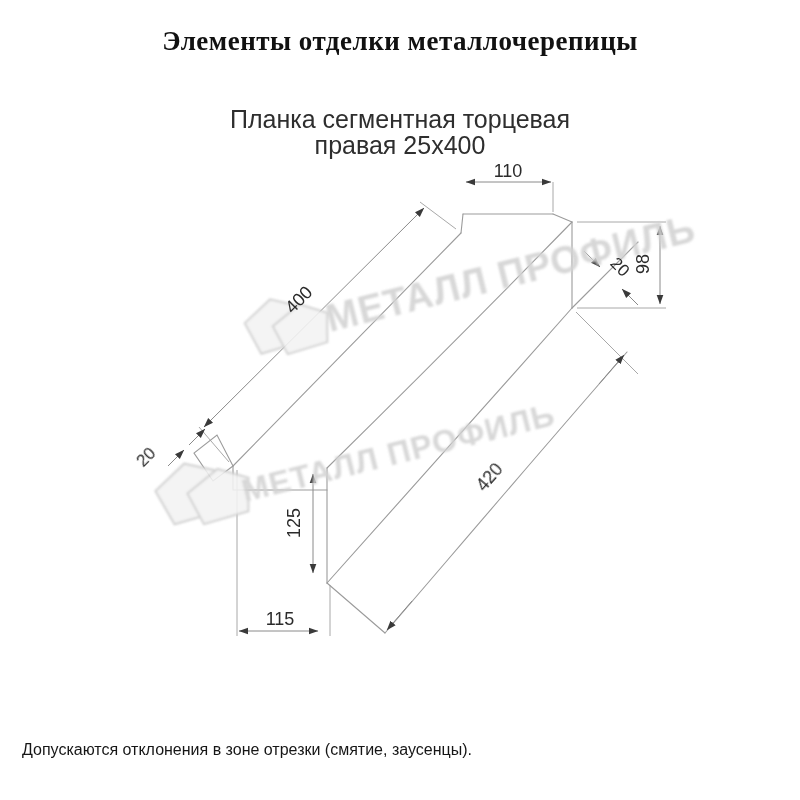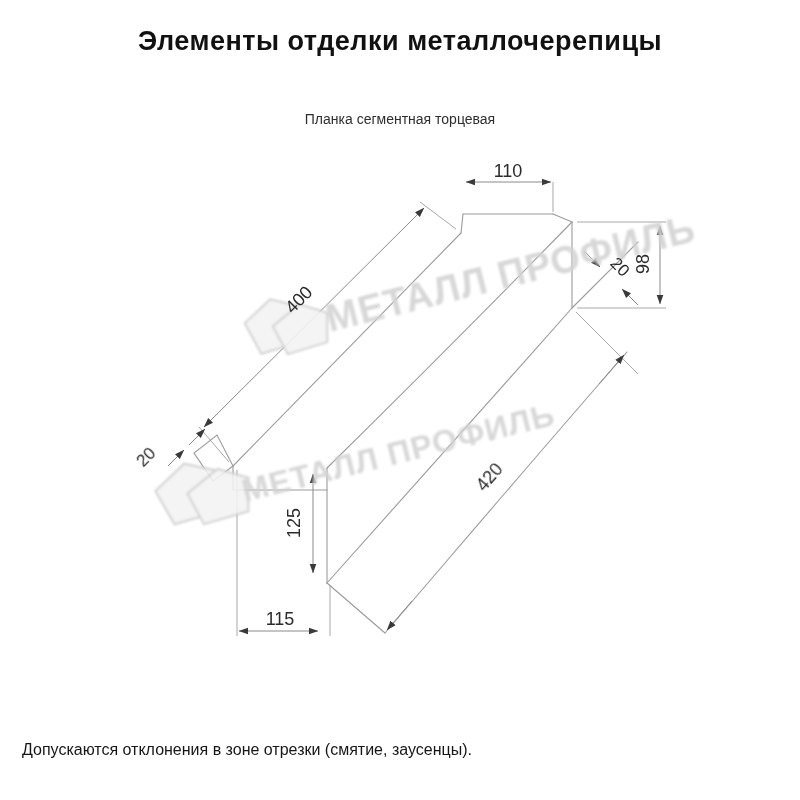--- a/index.html
+++ b/index.html
@@ -4,24 +4,25 @@
 <style>
   html,body{margin:0;padding:0;}
   body{
     width:800px;height:800px;background:#ffffff;position:relative;overflow:hidden;
     font-family:"Liberation Sans", sans-serif;
   }
   .page-title{
     position:absolute;top:26px;left:0;width:800px;margin:0;
     text-align:center;font-size:27px;font-weight:bold;color:#111111;
     letter-spacing:0.5px;
+    font-family:Liberation Serif, serif;
   }
   .subtitle{
     position:absolute;top:106px;left:0;width:800px;text-align:center;
-    font-size:14px;font-weight:400;color:#2e2e2e;line-height:26px;
+    font-size:25px;font-weight:400;color:#2e2e2e;line-height:26px;
   }
   .drawing-svg{position:absolute;left:0;top:0;}
   .pl{stroke:#9b9b9b;stroke-width:1.1;fill:none;stroke-linecap:round;}
   .xl{stroke:#9e9e9e;stroke-width:0.9;fill:none;}
   .dl{stroke:#8a8a8a;stroke-width:1;fill:none;}
   .dt{fill:#2b2b2b;font-size:18px;font-family:"Liberation Sans",sans-serif;}
   .dts{fill:#2b2b2b;font-size:17px;font-family:"Liberation Sans",sans-serif;}
   .wm-text{
     fill:#d2d2d2;font-weight:bold;font-family:"Liberation Sans",sans-serif;
     letter-spacing:1px;
@@ -32,20 +33,21 @@
     font-size:16px;color:#161616;line-height:23px;
   }
 </style>
 </head>
 <body>
 
 <h1 class="page-title">Элементы отделки металлочерепицы</h1>
 
 <div class="subtitle">
   <div>Планка сегментная торцевая</div>
+  <div>правая 25x400</div>
 </div>
 
 <svg class="drawing-svg" width="800" height="800" viewBox="0 0 800 800">
   <defs>
     <marker id="arr" viewBox="0 0 10 10" refX="9.3" refY="5" markerWidth="10" markerHeight="10" orient="auto-start-reverse">
       <path d="M0,1.6 L9.6,5 L0,8.4 Z" fill="#3a3a3a"></path>
     </marker>
     <filter id="wmblur" x="-20%" y="-20%" width="140%" height="140%">
       <feGaussianBlur stdDeviation="1.1"></feGaussianBlur>
     </filter>

